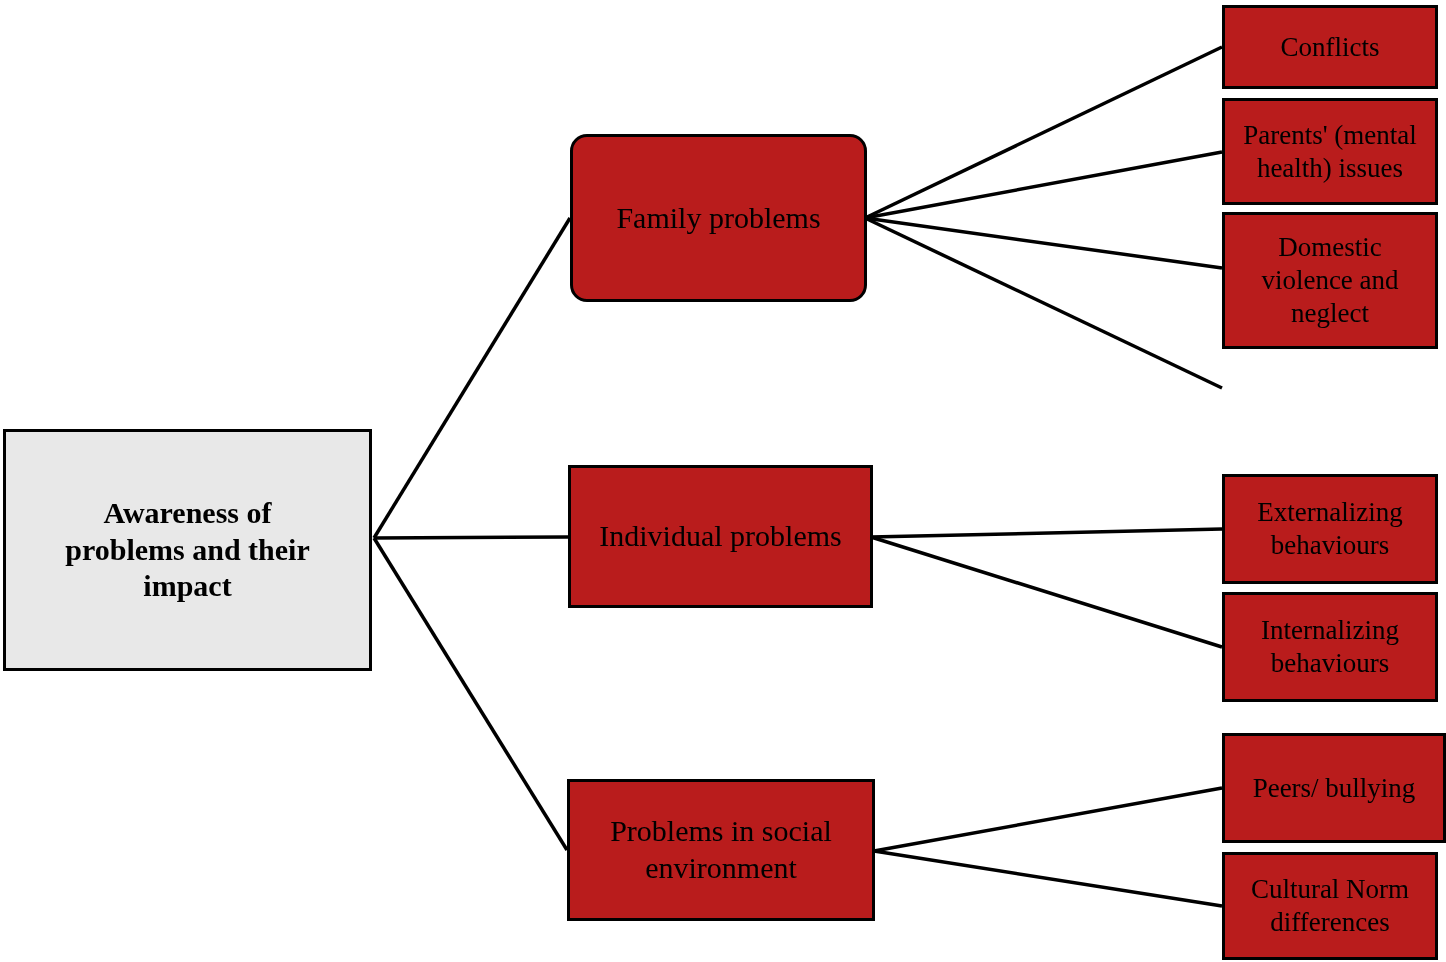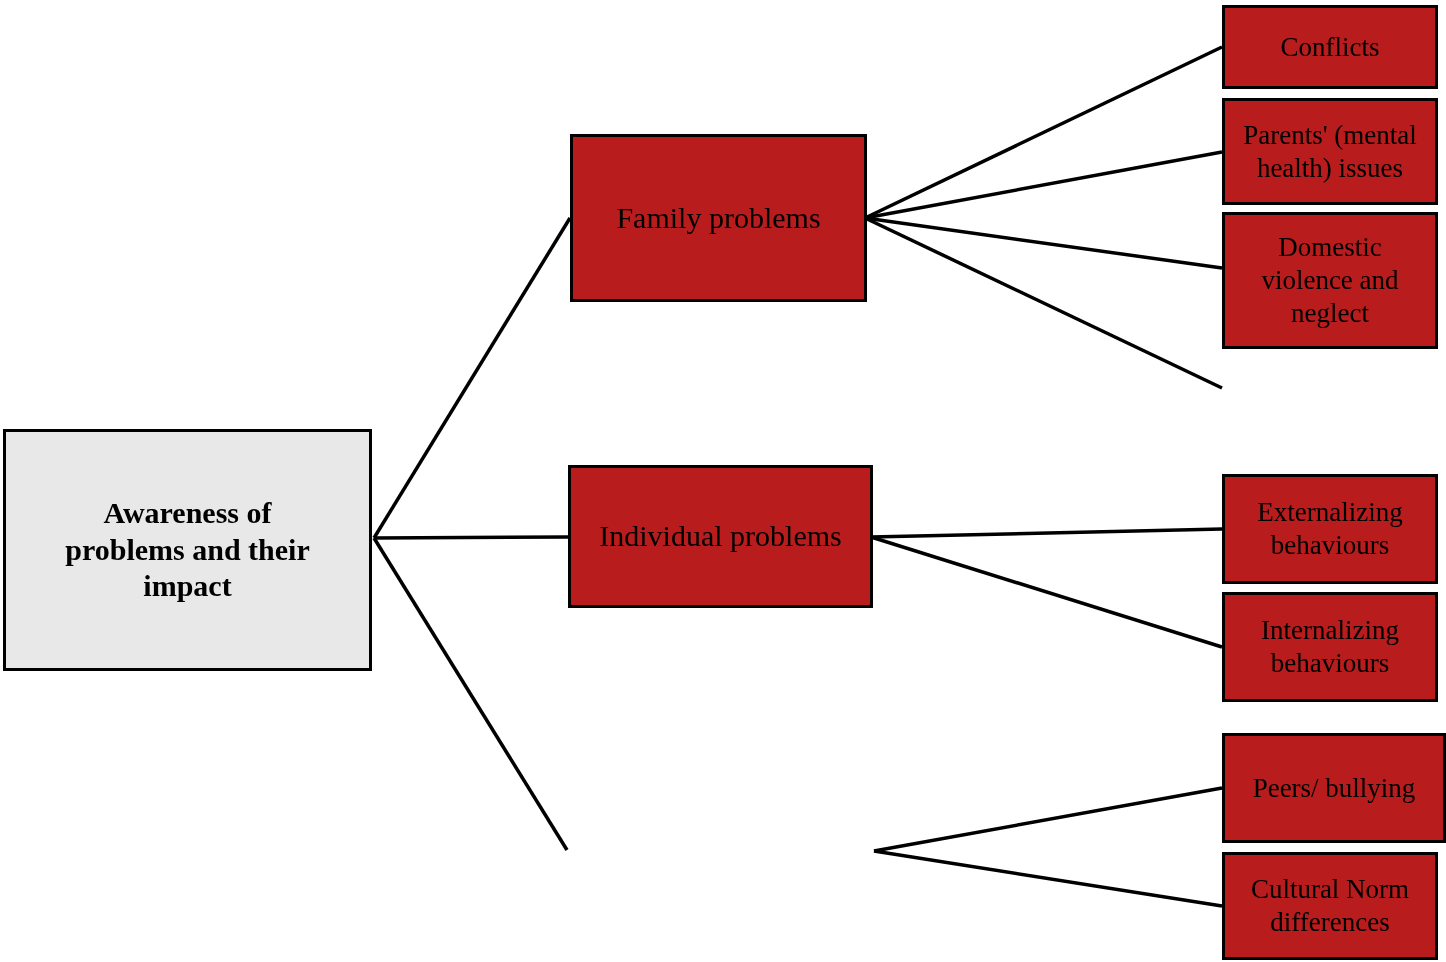--- a/index.html
+++ b/index.html
@@ -79,28 +79,32 @@
     <line x1="874" y1="851" x2="1222" y2="788"></line>
     <line x1="874" y1="851" x2="1222" y2="906"></line>
   </svg>
 
   <div class="node node--root" style="left:3px; top:429px; width:369px; height:242px;">
     <span class="label">Awareness of
 problems and their
 impact</span>
   </div>
 
-  <div class="node node--mid" style="left:570px; top:134px; width:297px; height:168px;">
+  <div class="node node--mid" style="left:570px; top:134px; width:297px; height:168px;border-radius:17px;">
     <span class="label">Family problems</span>
   </div>
 
   <div class="node node--mid" style="left:568px; top:465px; width:305px; height:143px;">
     <span class="label">Individual problems</span>
   </div>
 
+  <div class="node node--mid" style="left:567px; top:779px; width:308px; height:142px;">
+    <span class="label">Problems in social
+environment</span>
+  </div>
 
   <div class="node node--leaf" style="left:1222px; top:5px; width:216px; height:84px;">
     <span class="label">Conflicts</span>
   </div>
 
   <div class="node node--leaf" style="left:1222px; top:98px; width:216px; height:107px;">
     <span class="label">Parents' (mental
 health) issues</span>
   </div>
 

